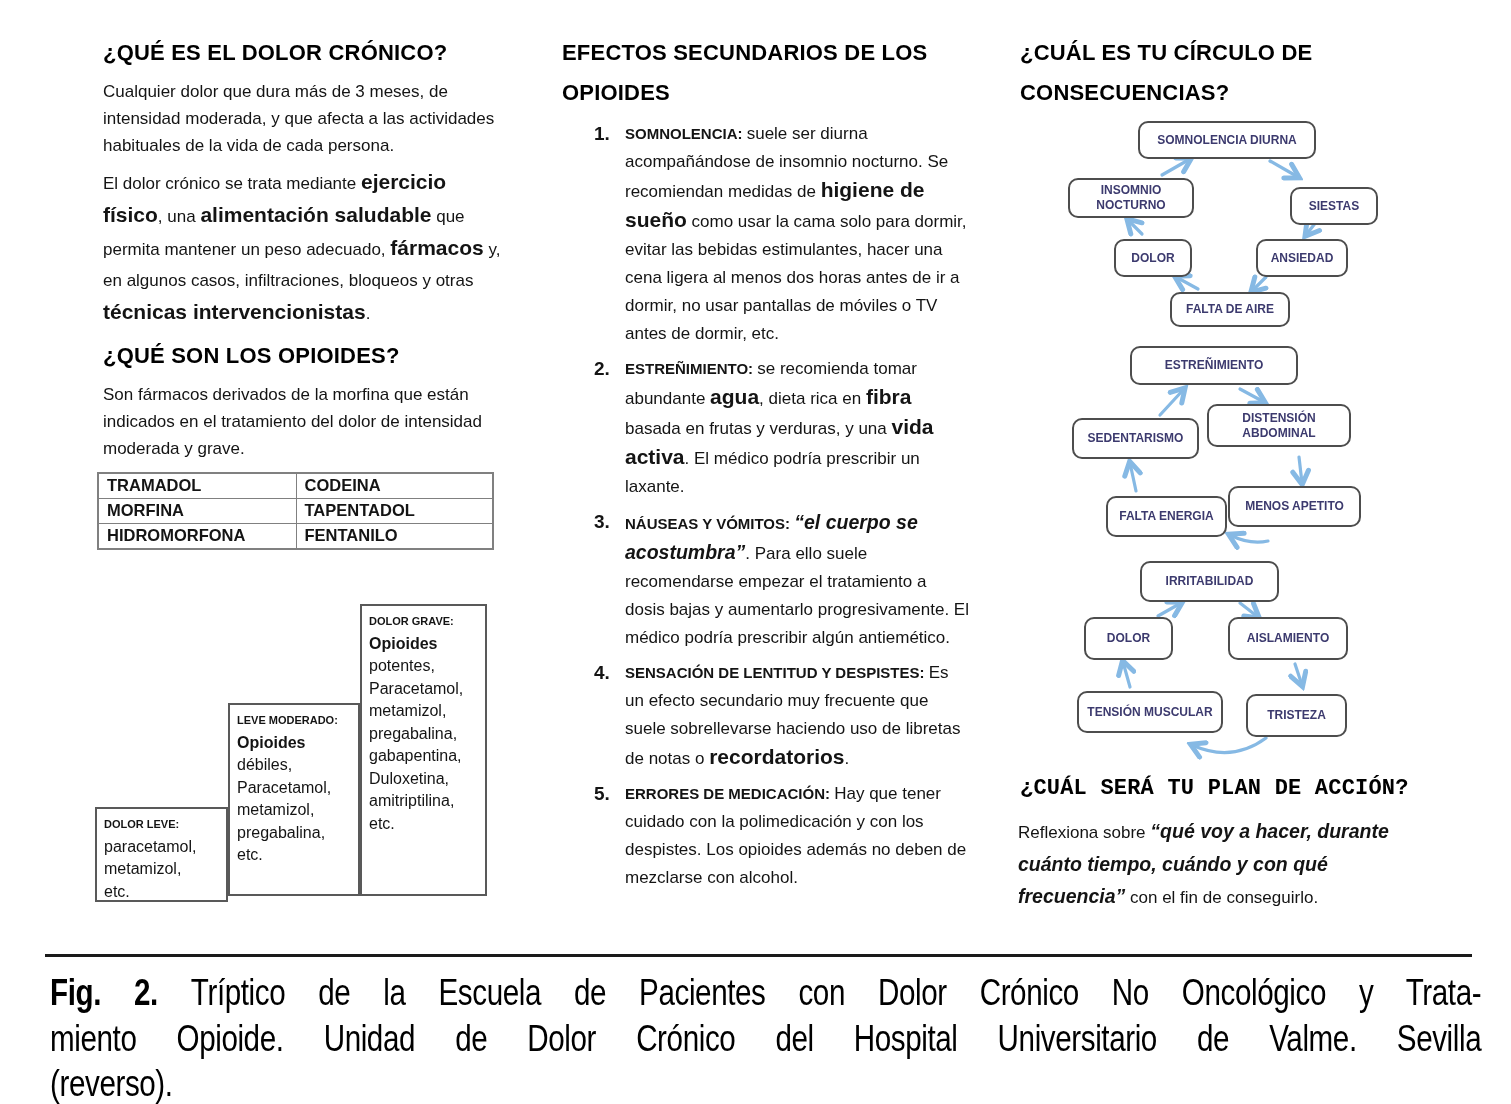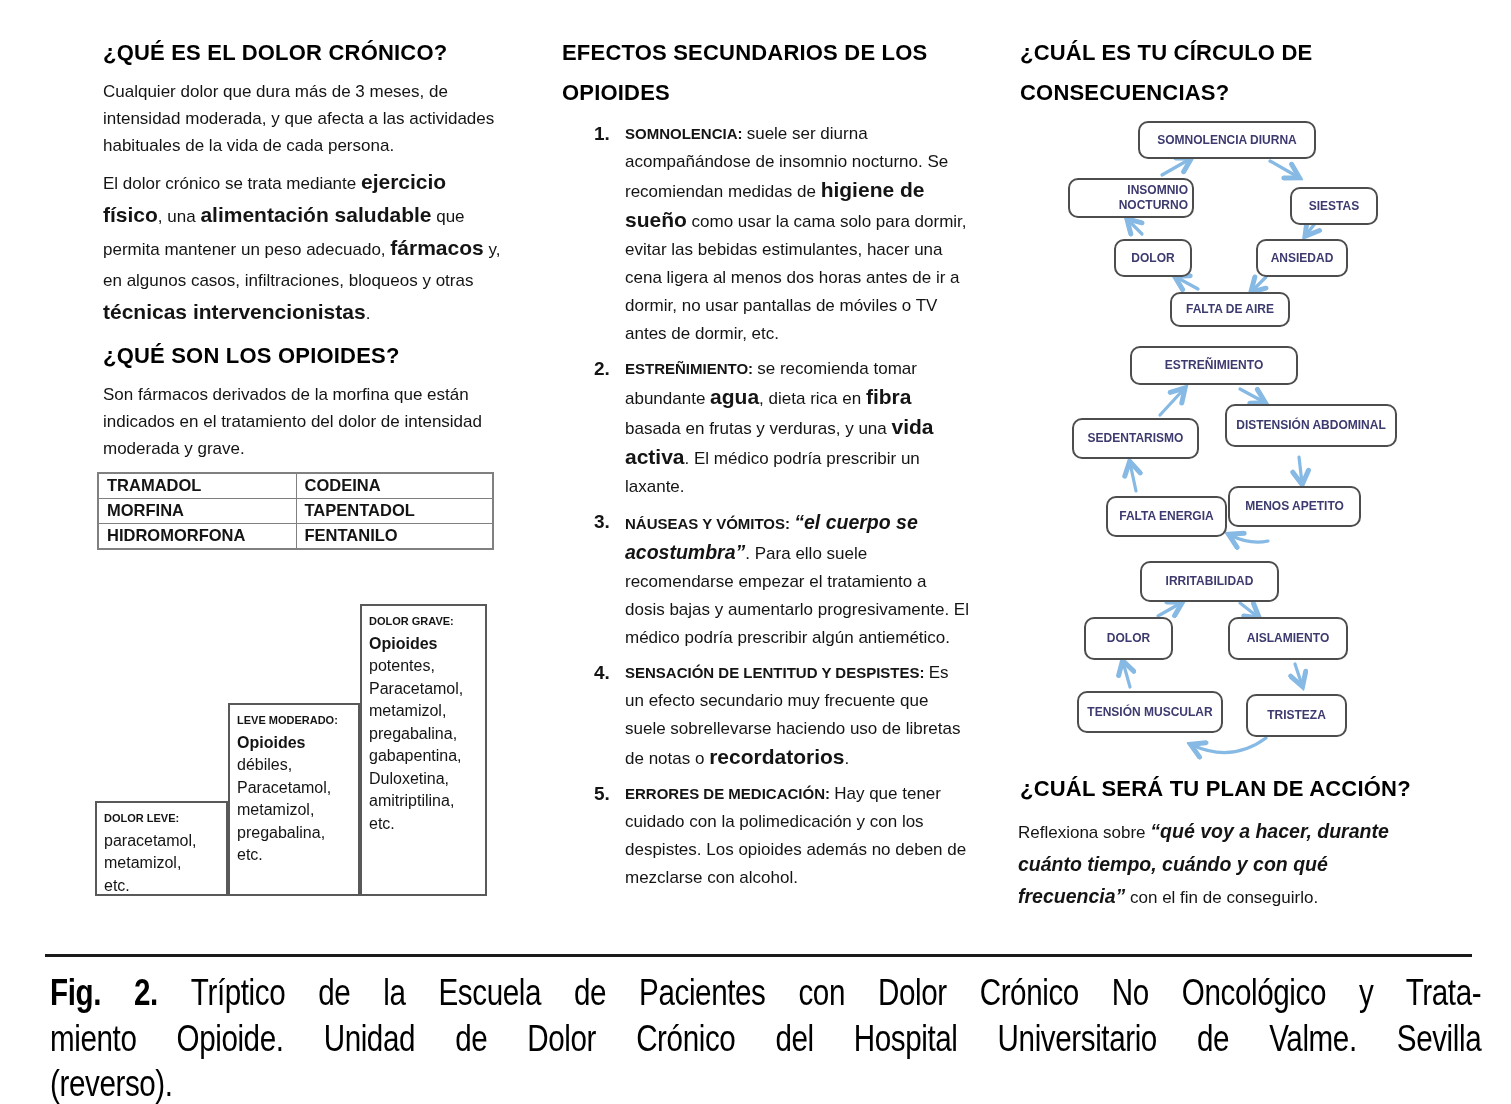--- a/index.html
+++ b/index.html
@@ -25,21 +25,21 @@
          padding:3px 7px;font-size:16px;line-height:22.5px;white-space:pre-line;color:#141414;}
   .st{font-weight:bold;font-size:11px;}
   .sb{font-weight:bold;}
   
   .li{position:relative;padding-left:63px;margin-bottom:7px;font-size:17px;line-height:28px;}
   .num{position:absolute;left:32px;top:0;font-weight:bold;font-size:19px;}
   
   .diagram{position:absolute;left:1018px;top:115px;width:400px;height:650px;}
   .arrows{position:absolute;left:0;top:0;width:400px;height:650px;}
   .cbox{position:absolute;box-sizing:border-box;border:2px solid #4d4d4d;border-radius:10px;
-        background:#fff;display:flex;align-items:center;justify-content:center;text-align:right;
+        background:#fff;display:flex;align-items:center;justify-content:center;text-align:center;
         font-weight:bold;font-size:12px;line-height:1.25;color:#3c3a6e;padding:2px 4px;z-index:2;}
   
   .plan-p{font-size:17px;line-height:30.5px;}
   
   .rule{position:absolute;left:45px;top:954px;width:1427px;height:3px;background:#1a1a1a;}
   .caption{position:absolute;left:50px;top:970px;width:1789px;transform:scaleX(0.8);
            transform-origin:0 0;font-size:37px;line-height:45.5px;color:#000;letter-spacing:-0.5px;}
   .jline{text-align:justify;text-align-last:justify;}
 </style>
 </head>
@@ -83,21 +83,21 @@
 Duloxetina,
 amitriptilina,
 etc.</span></div>
     <div class="stair" style="left:133px;top:99px;width:132px;height:193px;"><span class="st">LEVE MODERADO:</span><span>
 </span><span class="sb">Opioides</span><span>
 débiles,
 Paracetamol,
 metamizol,
 pregabalina,
 etc.</span></div>
-    <div class="stair" style="left:0;top:197px;width:133px;height:95px;"><span class="st">DOLOR LEVE:</span><span>
+    <div class="stair" style="left:0;top:203px;width:133px;height:95px;"><span class="st">DOLOR LEVE:</span><span>
 paracetamol,
 metamizol,
 etc.</span></div>
   </div>
 
   <h2 class="abs h" style="left:562px;top:33px;width:412px;">EFECTOS SECUNDARIOS DE LOS OPIOIDES</h2>
 
   <div class="abs" style="left:562px;top:120px;width:408px;">
     <div class="li">
       <span class="num">1.</span>
@@ -153,33 +153,33 @@
     </svg>
 
     <div class="cbox" style="left:120px;top:6px;width:178px;height:38px;">SOMNOLENCIA DIURNA</div>
     <div class="cbox" style="left:50px;top:63px;width:126px;height:40px;">INSOMNIO NOCTURNO</div>
     <div class="cbox" style="left:272px;top:72px;width:88px;height:38px;">SIESTAS</div>
     <div class="cbox" style="left:96px;top:124px;width:78px;height:38px;">DOLOR</div>
     <div class="cbox" style="left:238px;top:124px;width:92px;height:38px;">ANSIEDAD</div>
     <div class="cbox" style="left:152px;top:177px;width:120px;height:35px;">FALTA DE AIRE</div>
 
     <div class="cbox" style="left:112px;top:231px;width:168px;height:39px;">ESTREÑIMIENTO</div>
-    <div class="cbox" style="left:207px;top:289px;width:172px;height:43px;">DISTENSIÓN ABDOMINAL</div>
+    <div class="cbox" style="left:189px;top:289px;width:144px;height:43px;">DISTENSIÓN ABDOMINAL</div>
     <div class="cbox" style="left:54px;top:303px;width:127px;height:41px;">SEDENTARISMO</div>
     <div class="cbox" style="left:210px;top:371px;width:133px;height:41px;">MENOS APETITO</div>
     <div class="cbox" style="left:88px;top:381px;width:121px;height:41px;">FALTA ENERGIA</div>
 
     <div class="cbox" style="left:122px;top:446px;width:139px;height:41px;">IRRITABILIDAD</div>
     <div class="cbox" style="left:66px;top:502px;width:89px;height:43px;">DOLOR</div>
     <div class="cbox" style="left:210px;top:502px;width:120px;height:43px;">AISLAMIENTO</div>
     <div class="cbox" style="left:59px;top:576px;width:146px;height:42px;">TENSIÓN MUSCULAR</div>
     <div class="cbox" style="left:228px;top:579px;width:101px;height:43px;">TRISTEZA</div>
   </div>
 
-  <h2 class="abs h" style="left:1020px;top:769px;width:480px;">¿CUÁL SERÁ TU PLAN DE ACCIÓN?</h2>
+  <h2 class="abs h" style="left:1020px;top:769px;width:480px;font-family:Liberation Mono, monospace;">¿CUÁL SERÁ TU PLAN DE ACCIÓN?</h2>
 
   <p class="abs plan-p" style="left:1018px;top:816px;width:400px;"><span>Reflexiona sobre </span><span class="bbi">“qué voy a hacer, durante cuánto tiempo, cuándo y con qué frecuencia”</span><span> con el fin de conseguirlo.</span></p>
 
   <div class="rule"></div>
   <div class="caption">
     <div class="jline"><span class="b">Fig. 2.  </span><span>Tríptico de la Escuela de Pacientes con Dolor Crónico No Oncológico y Trata-</span></div>
     <div class="jline">miento Opioide. Unidad de Dolor Crónico del Hospital Universitario de Valme. Sevilla</div>
     <div>(reverso).</div>
   </div>
 

